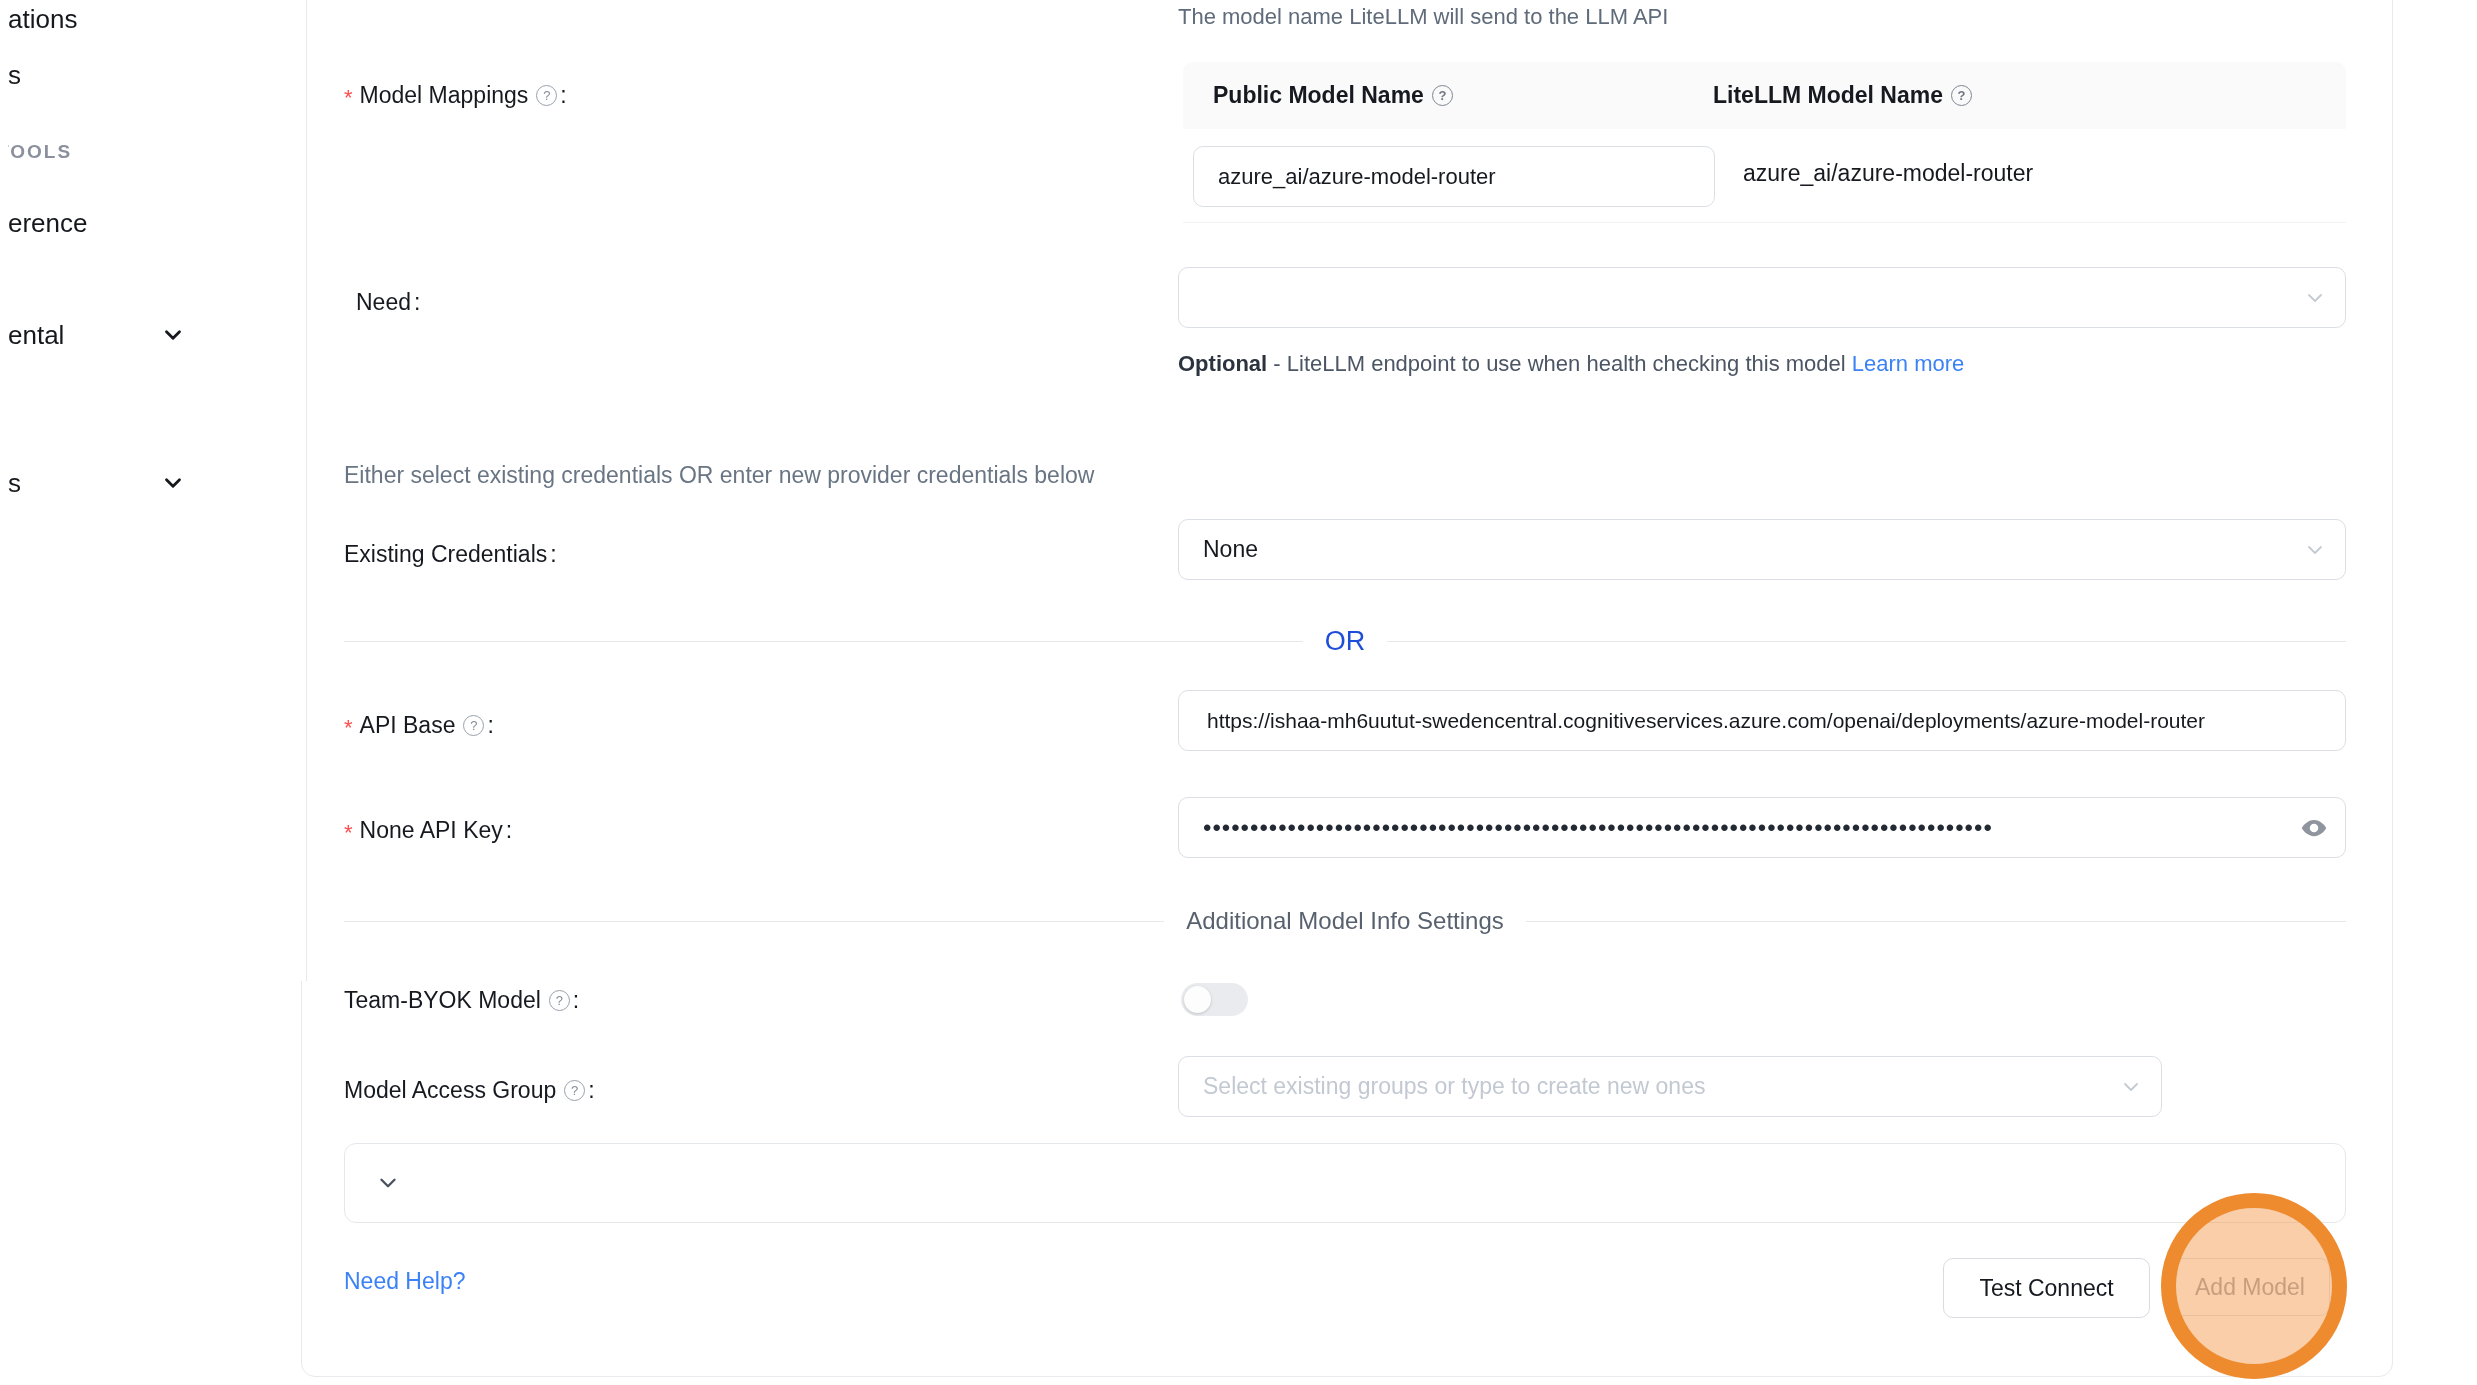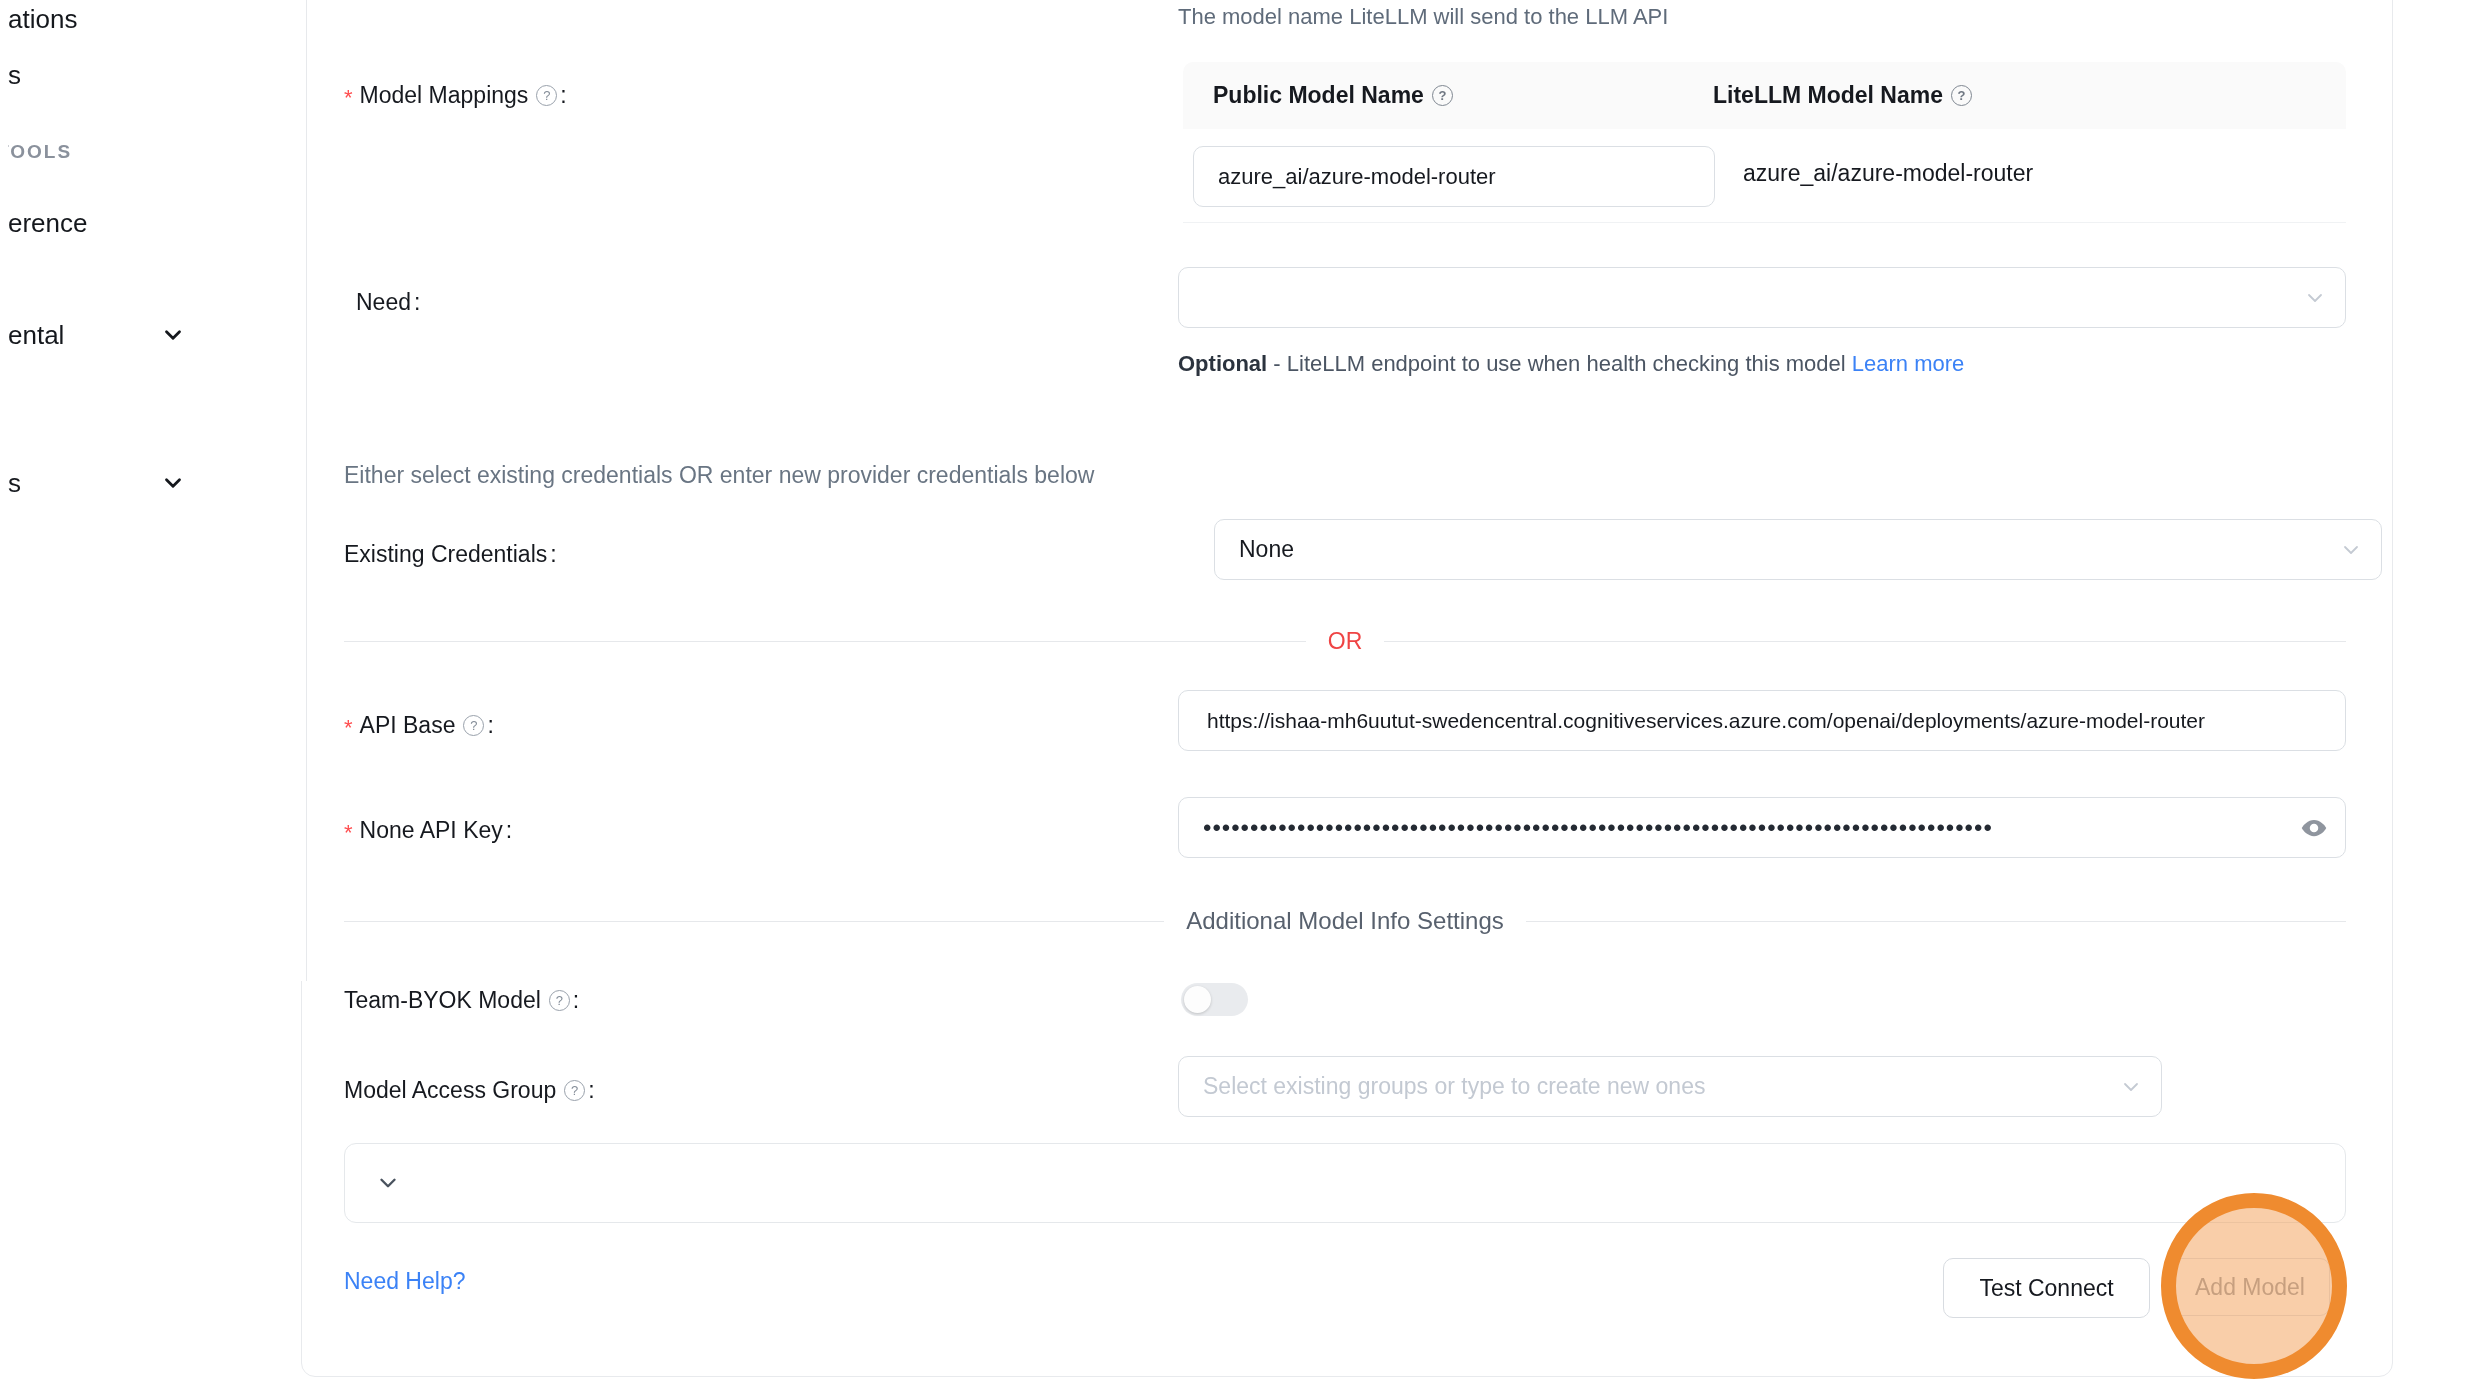--- a/index.html
+++ b/index.html
@@ -20,21 +20,21 @@
   .req{color:#ff4d4f;font-size:22px;margin-right:7px;position:relative;top:3px;}
   .colon{margin-left:3px;}
   .qicon{display:inline-flex;align-items:center;justify-content:center;width:21px;height:21px;margin-left:8px;
          border:1.4px solid #99a1ab;border-radius:50%;font-size:13px;color:#848d98;box-sizing:border-box;flex:0 0 auto;}
   .field{box-sizing:border-box;height:61px;border:1px solid #dbdfe4;border-radius:10px;background:#fff;
          display:flex;align-items:center;padding:0 24px;font-size:22px;color:#16191f;z-index:1;overflow:hidden;white-space:nowrap;}
   .field .chev{position:absolute;right:18px;top:50%;transform:translateY(-50%);}
   .placeholder{color:#c3c9d2;}
   .divider{display:flex;align-items:center;z-index:1;}
   .divider .line{flex:1;height:1px;background:#e6e8eb;}
-  .divider .dtext{padding:0 22px;font-size:23px;color:#ef4444;white-space:nowrap;}
+  .divider .dtext{padding:0 22px;font-size:27px;color:#1d4ed8;white-space:nowrap;}
   .helper{font-size:22px;color:#5f6b7a;white-space:nowrap;z-index:1;}
   .blue{color:#3b82f6;text-decoration:none;}
   
   #mm-header{left:1183px;top:62px;width:1163px;height:67px;background:#fafafa;border-radius:10px 10px 0 0;display:flex;align-items:center;z-index:1;}
   .mm-h{display:flex;align-items:center;font-size:23px;font-weight:700;color:#16191f;white-space:nowrap;}
   #mm-row-line{left:1183px;top:222px;width:1163px;height:1px;background:#f0f2f4;z-index:1;}
   
   #byok-toggle{left:1181px;top:983px;width:67px;height:33px;border-radius:17px;background:#e9ebee;z-index:1;cursor:pointer;}
   #byok-knob{position:absolute;left:3px;top:3px;width:27px;height:27px;border-radius:50%;background:#fdfdfd;box-shadow:0 1px 3px rgba(0,0,0,.18);}
   
@@ -113,21 +113,21 @@
 <div id="mode-help" class="abs">
   <b>Optional</b><span> - LiteLLM endpoint to use when health checking this model </span><a href="#" class="blue">Learn more</a>
 </div>
 
 <div class="abs helper" style="left:344px;top:462px;font-size:23px;color:#697583;">Either select existing credentials OR enter new provider credentials below</div>
 
 <div class="abs label-row" style="left:344px;top:539px;">
   <span>Existing Credentials</span>
   <span class="colon">:</span>
 </div>
-<div class="abs field" style="left:1178px;top:519px;width:1168px;font-size:23px;margin-left:36px;">
+<div class="abs field" style="left:1178px;top:519px;width:1168px;font-size:23px;">
   <span>None</span>
   <svg class="chev" width="24" height="24" viewBox="0 0 24 24">
       <polyline points="6,9 12,15 18,9" fill="none" stroke="#c4cad3" stroke-width="1.8" stroke-linecap="round" stroke-linejoin="round"></polyline>
     </svg>
 </div>
 
 <div class="abs divider" style="left:344px;top:629px;width:2002px;height:24px;">
   <span class="line"></span>
     <span class="dtext">OR</span>
     <span class="line"></span>

